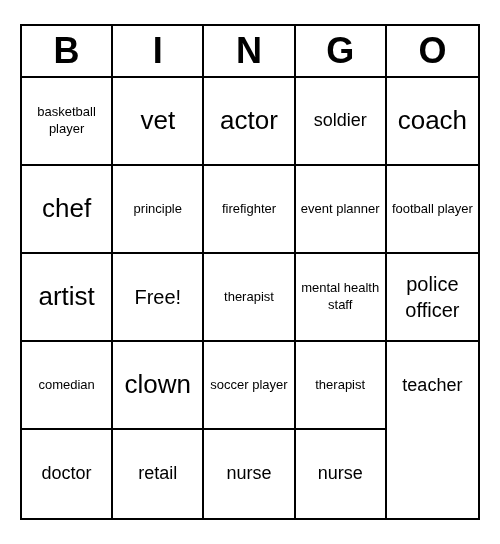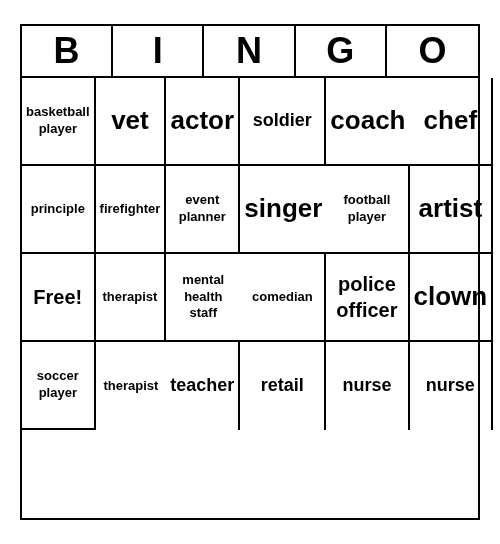--- a/index.html
+++ b/index.html
@@ -36,23 +36,22 @@
       padding: 4px 0;
       border-right: 2px solid #000;
     }
 
     .bingo-header-cell:last-child {
       border-right: none;
     }
 
     .bingo-grid {
       display: grid;
-      grid-template-columns: repeat(6, 1fr);
+      grid-template-columns: repeat(5, 1fr);
       grid-template-rows: repeat(5, 88px);
-      font-weight: bold;
     }
 
     .bingo-cell {
       border-right: 2px solid #000;
       border-bottom: 2px solid #000;
       display: flex;
       align-items: center;
       justify-content: center;
       text-align: center;
       padding: 4px;
@@ -99,56 +98,56 @@
       <div class="bingo-cell">
         <span style="font-size: 13px; text-align: center; line-height: 1.3;">principle</span>
       </div>
       <div class="bingo-cell">
         <span style="font-size: 13px; text-align: left; line-height: 1.3;">firefighter</span>
       </div>
       <div class="bingo-cell">
         <span style="font-size: 13px; text-align: center; line-height: 1.3;">event planner</span>
       </div>
       <div class="bingo-cell">
-        <span style="font-size: 26px; text-align: center; line-height: 1.3;">singer</span>
-      </div>
-      <div class="bingo-cell">
         <span style="font-size: 13px; text-align: center; line-height: 1.3;">football player</span>
       </div>
       <div class="bingo-cell">
         <span style="font-size: 26px; text-align: center; line-height: 1.3;">artist</span>
       </div>
       <div class="bingo-cell">
         <span style="font-size: 20px; text-align: left; line-height: 1.3;">Free!</span>
       </div>
       <div class="bingo-cell">
         <span style="font-size: 13px; text-align: center; line-height: 1.3;">therapist</span>
       </div>
       <div class="bingo-cell">
         <span style="font-size: 13px; text-align: center; line-height: 1.3;">mental health staff</span>
       </div>
       <div class="bingo-cell">
-        <span style="font-size: 13px; text-align: center; line-height: 1.3;">comedian</span>
+        <span style="font-size: 20px; text-align: center; line-height: 1.3;">police officer</span>
       </div>
       <div class="bingo-cell">
-        <span style="font-size: 20px; text-align: center; line-height: 1.3;">police officer</span>
+        <span style="font-size: 13px; text-align: center; line-height: 1.3;">comedian</span>
       </div>
       <div class="bingo-cell">
         <span style="font-size: 26px; text-align: center; line-height: 1.3;">clown</span>
       </div>
       <div class="bingo-cell">
         <span style="font-size: 13px; text-align: center; line-height: 1.3;">soccer player</span>
       </div>
       <div class="bingo-cell">
         <span style="font-size: 13px; text-align: center; line-height: 1.3;">therapist</span>
       </div>
       <div class="bingo-cell">
         <span style="font-size: 18px; text-align: center; line-height: 1.3;">teacher</span>
       </div>
       <div class="bingo-cell">
+        <span style="font-size: 18px; text-align: center; line-height: 1.3;">doctor</span>
+      </div>
+      <div class="bingo-cell">
         <span style="font-size: 18px; text-align: center; line-height: 1.3;">retail</span>
       </div>
       <div class="bingo-cell">
         <span style="font-size: 18px; text-align: center; line-height: 1.3;">nurse</span>
       </div>
       <div class="bingo-cell">
         <span style="font-size: 18px; text-align: center; line-height: 1.3;">nurse</span>
       </div>
     </div>
 </div>

